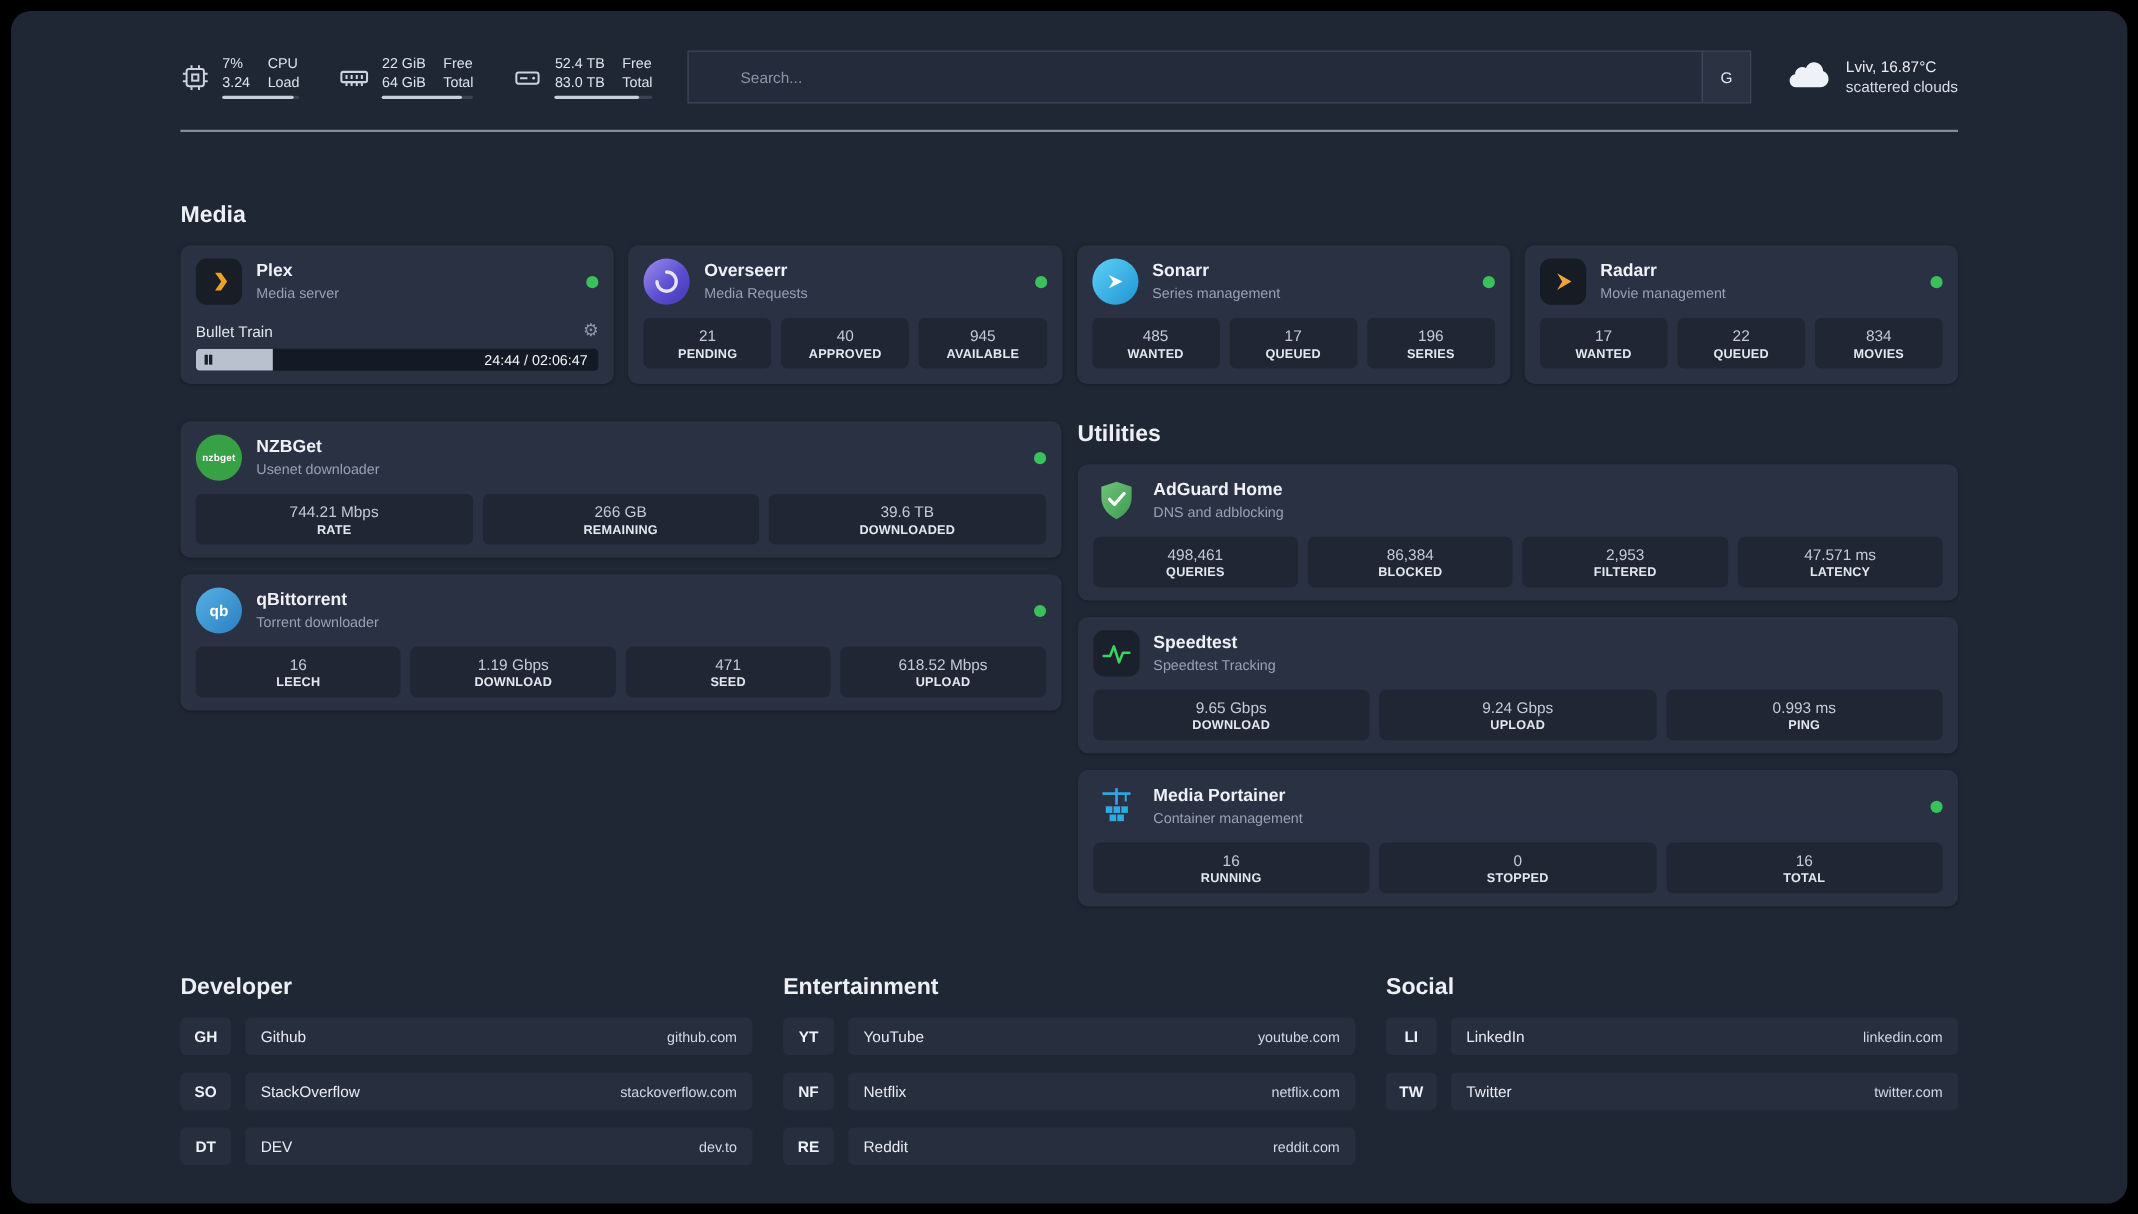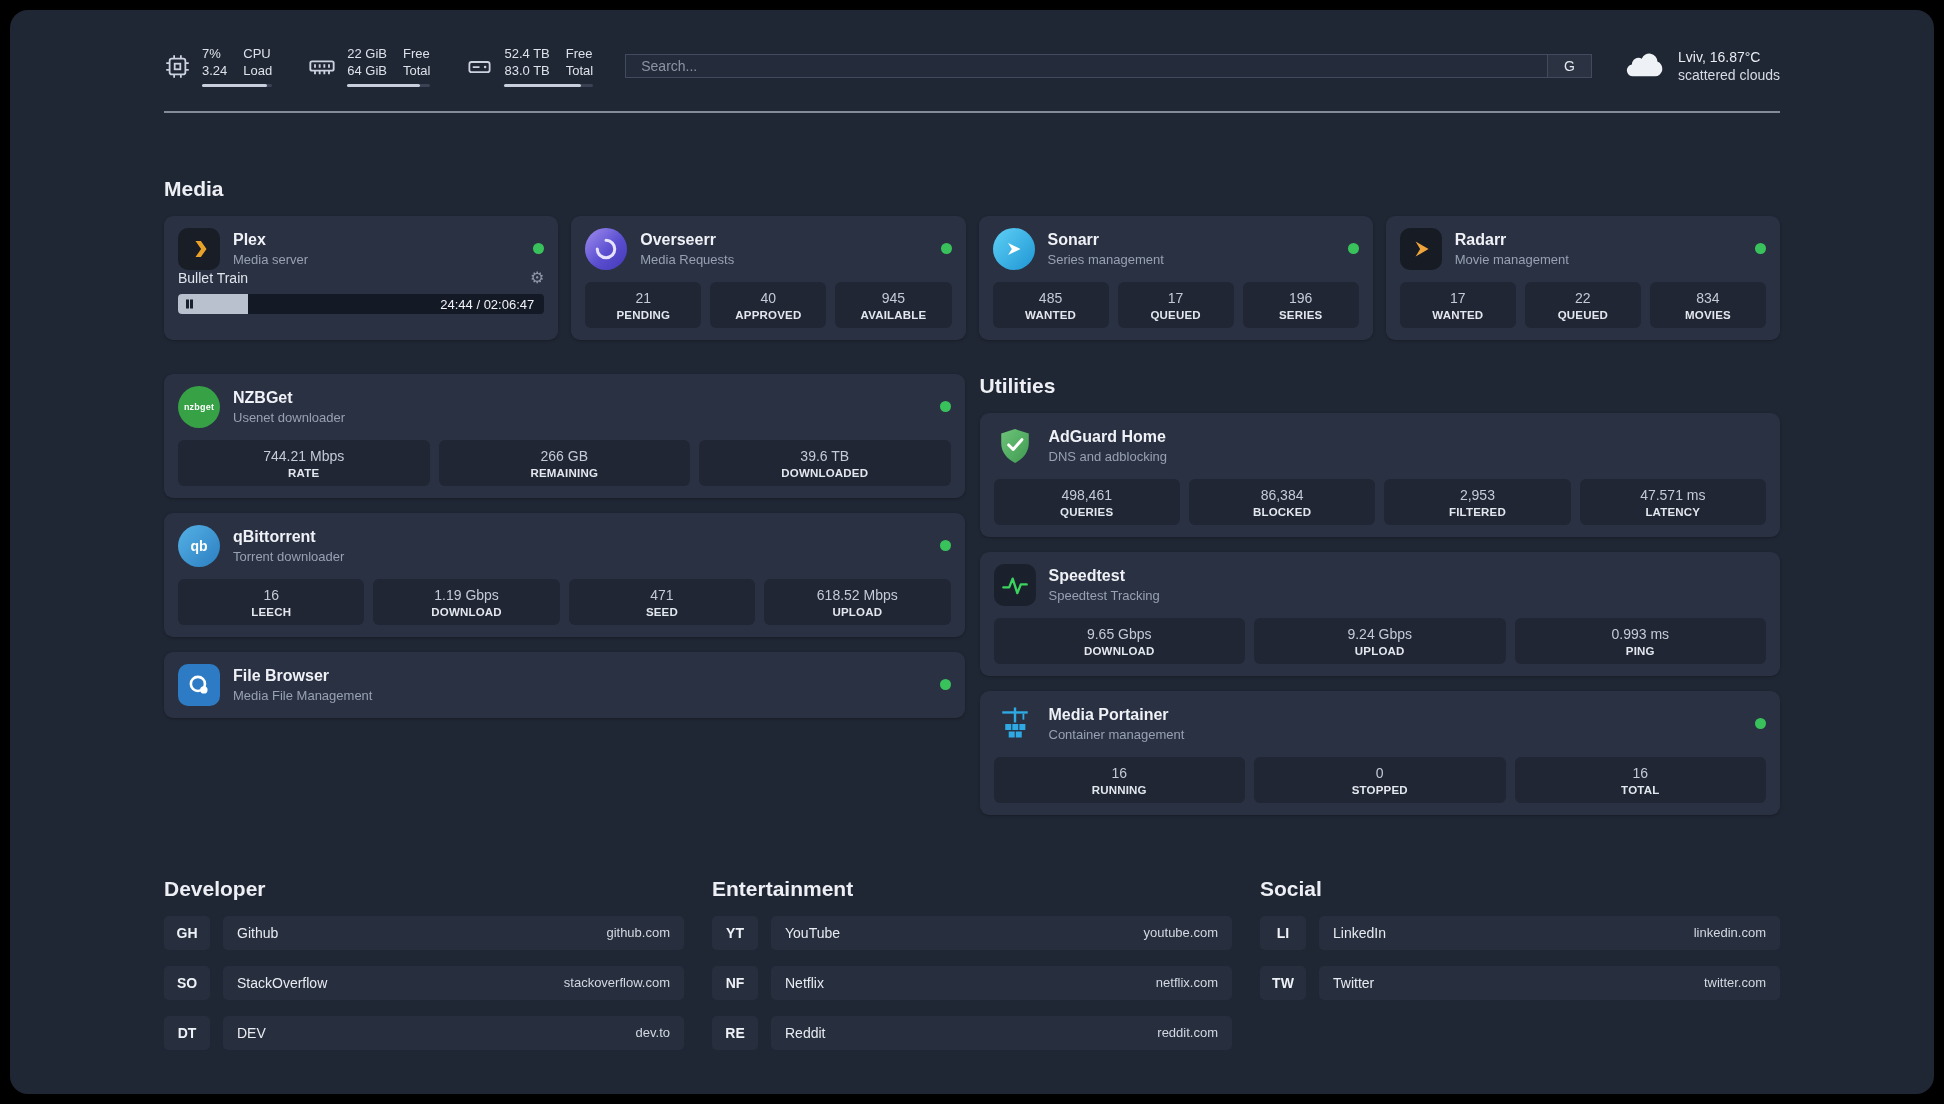--- a/index.html
+++ b/index.html
@@ -23,21 +23,21 @@
   .inner{width:1616px;margin:0 auto;}
 
   
   header{display:flex;align-items:center;gap:26px;padding-top:36px;}
   .metrics{display:flex;gap:36px;align-items:center;flex:none;}
   .metric{display:flex;gap:11px;align-items:center;}
   .m-grid{display:grid;grid-template-columns:auto auto;column-gap:16px;font-size:13px;line-height:1.3;color:#dde2ea;}
   .m-col div{white-space:nowrap;}
   .m-bar{grid-column:1/3;height:3px;background:var(--bartrack);border-radius:2px;margin-top:4px;}
   .m-bar i{display:block;height:100%;background:var(--barfill);border-radius:2px;}
-  .search{flex:1;display:flex;height:24px;background:var(--searchbg);border:1px solid var(--border);border-radius:0;overflow:hidden;margin:0 6px;}
+  .search{flex:1;display:flex;height:48px;background:var(--searchbg);border:1px solid var(--border);border-radius:0;overflow:hidden;margin:0 6px;padding-left:32px;}
   .search input{flex:1;background:transparent;border:0;outline:none;color:#dfe3ea;font-size:14px;padding:0 15px;font-family:"Liberation Sans",sans-serif;}
   .search input::placeholder{color:#8b94a6;}
   .search .search-btn{width:44px;border:0;border-left:1px solid var(--border);background:#2b3242;color:#e3e7ee;font-size:14px;cursor:pointer;font-family:"Liberation Sans",sans-serif;}
   .weather{display:flex;align-items:flex-start;gap:12px;flex:none;}
   .weather-txt{font-size:14px;line-height:1.35;}
   .weather-cond{color:#d7dce6;}
   .divider{border-bottom:2px solid rgba(202,209,222,.6);margin-top:24px;}
 
   
   h2{font-size:21px;font-weight:600;color:#edeff4;margin:0 0 15px;}
@@ -55,21 +55,21 @@
   .app-desc{font-size:13px;color:var(--sub);margin-top:3px;}
   .dot{width:11px;height:11px;border-radius:50%;background:var(--green);margin-left:auto;flex:none;}
   .stats{display:grid;gap:9px;margin-top:12px;}
   .cols3{grid-template-columns:repeat(3,1fr);}
   .cols4{grid-template-columns:repeat(4,1fr);}
   .stat{background:var(--tile);border-radius:6px;padding:8px 6px 7px;text-align:center;}
   .stat-value{font-size:14px;color:var(--val);}
   .stat-label{font-size:11.5px;font-weight:700;color:var(--lab);margin-top:3px;letter-spacing:.2px;}
 
   
-  .player{margin-top:0;}
+  .player{margin-top:16px;}
   .player-top{display:flex;justify-content:space-between;align-items:center;font-size:14px;color:#e1e5ec;}
   .gear{color:#8d96a8;font-size:16px;line-height:1;cursor:pointer;}
   .player-bar{margin-top:8px;height:20px;background:#141a25;border-radius:4px;position:relative;overflow:hidden;}
   .player-fill{position:absolute;left:0;top:0;bottom:0;width:19%;background:#b9c1cf;}
   .pause{position:absolute;left:8px;top:50%;transform:translateY(-50%);width:7px;height:9px;border-left:3px solid #1a202d;border-right:3px solid #1a202d;cursor:pointer;}
   .ptime{position:absolute;right:10px;top:50%;transform:translateY(-50%);font-size:13px;color:#f1f3f7;}
 
   
   .plex-bg{background:#191d26;}
   .radarr-bg{background:#171b24;}
@@ -350,35 +350,20 @@
                   <div class="stat-value">471</div>
                   <div class="stat-label">SEED</div>
                 </div>
               <div class="stat">
                   <div class="stat-value">618.52 Mbps</div>
                   <div class="stat-label">UPLOAD</div>
                 </div>
             </div>
           </div>
 
-          <div class="card">
-            <div class="card-head">
-              <span class="app-icon fb-bg">
-                <svg width="26" height="26" viewBox="0 0 24 24">
-                    <circle cx="11" cy="11" r="6.5" stroke="#fff" stroke-width="2.4" fill="none"></circle>
-                    <circle cx="16.5" cy="16.5" r="3.4" fill="#fff"></circle>
-                  </svg>
-              </span>
-              <div class="app-meta">
-                <div class="app-name">File Browser</div>
-                <div class="app-desc">Media File Management</div>
-              </div>
-              <span class="dot"></span>
-            </div>
-          </div>
 
         </div>
       </section>
 
       <section>
         <h2>Utilities</h2>
         <div class="stack">
 
           <div class="card">
             <div class="card-head">

